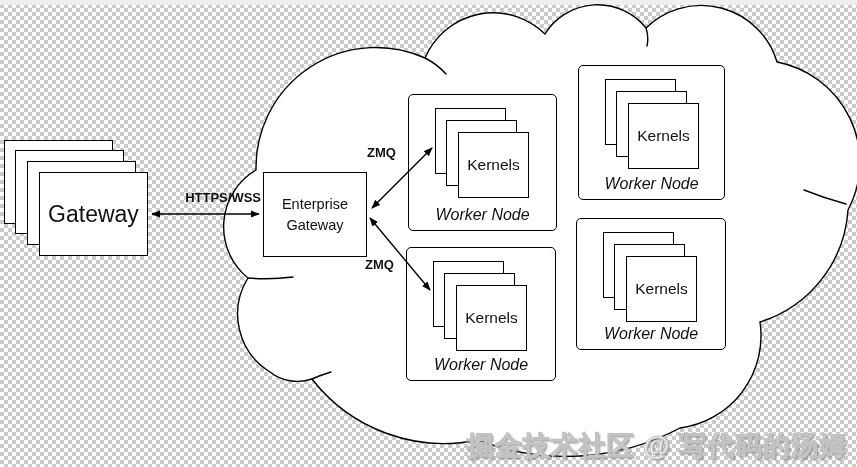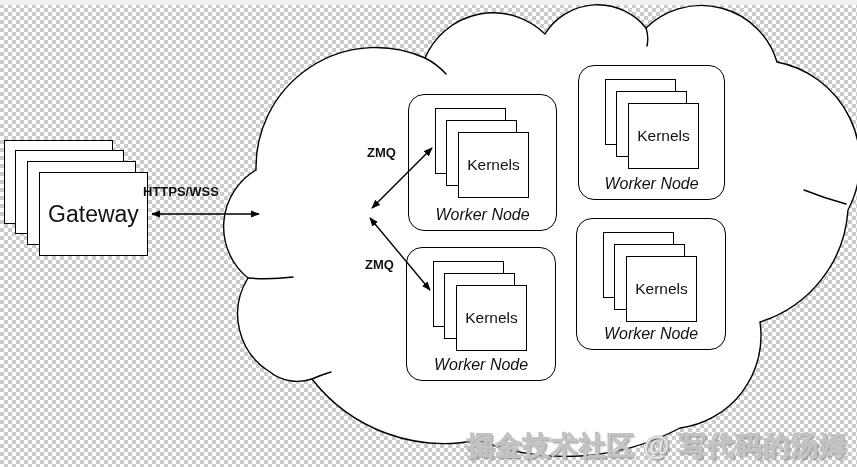--- a/index.html
+++ b/index.html
@@ -18,24 +18,24 @@
   .box{position:absolute;background:#fff;border:1.5px solid #000;box-sizing:border-box;}
   .card{position:absolute;background:#fff;border:1.4px solid #000;box-sizing:border-box;}
   .client-stack{position:absolute;left:4px;top:140px;width:146px;height:118px;}
   .client-card{width:109px;height:84px;}
   .client-label{position:absolute;left:35px;top:32px;width:109px;height:84px;
     display:flex;align-items:center;justify-content:center;font-size:23px;}
   .gateway{left:263px;top:172px;width:104px;height:85px;
     display:flex;flex-direction:column;align-items:center;justify-content:center;
     font-size:14.5px;line-height:21px;text-align:center;}
   .edge-label{position:absolute;font-weight:700;font-size:13px;white-space:nowrap;}
-  .https-label{left:143px;top:184px;width:118px;text-align:left;}
+  .https-label{left:143px;top:190px;width:118px;text-align:right;}
   .zmq-top{left:367px;top:145px;}
   .zmq-bottom{left:365px;top:257px;}
-  .worker{border-radius:16px;}
+  .worker{border-radius:5px;}
   .kstack{position:absolute;left:26px;top:13px;width:96px;height:92px;}
   .kcard{width:71px;height:66px;}
   .kernels-label{position:absolute;display:flex;align-items:center;justify-content:center;
     font-size:15.5px;}
   .worker-label{position:absolute;left:0;bottom:6px;width:100%;text-align:center;font-size:16px;font-style:italic;}
   .watermark{
     position:absolute;right:10px;bottom:3px;font-size:27px;font-weight:700;
     letter-spacing:1px;color:#fbfbfb;-webkit-text-stroke:1px #c2c2c2;white-space:nowrap;
     text-shadow:1px 1px 0 rgba(125,125,125,.55),2px 2px 2px rgba(120,120,120,.5);
     text-align:right;
@@ -71,20 +71,24 @@
   </svg>
 
   <div class="client-stack">
     <div class="card client-card" style="left:0;top:0"></div>
     <div class="card client-card" style="left:11px;top:10px"></div>
     <div class="card client-card" style="left:23px;top:21px"></div>
     <div class="card client-card" style="left:35px;top:32px"></div>
     <div class="client-label">Gateway</div>
   </div>
 
+  <div class="box gateway">
+    <span>Enterprise</span>
+    <span>Gateway</span>
+  </div>
 
   <div class="box worker" style="left:408px;top:94px;width:149px;height:137px">
     <div class="kstack">
       <div class="card kcard" style="left:0;top:0"></div>
       <div class="card kcard" style="left:11px;top:12px"></div>
       <div class="card kcard kernels-label" style="left:23px;top:24px">Kernels</div>
     </div>
     <div class="worker-label">Worker Node</div>
   </div>
 

